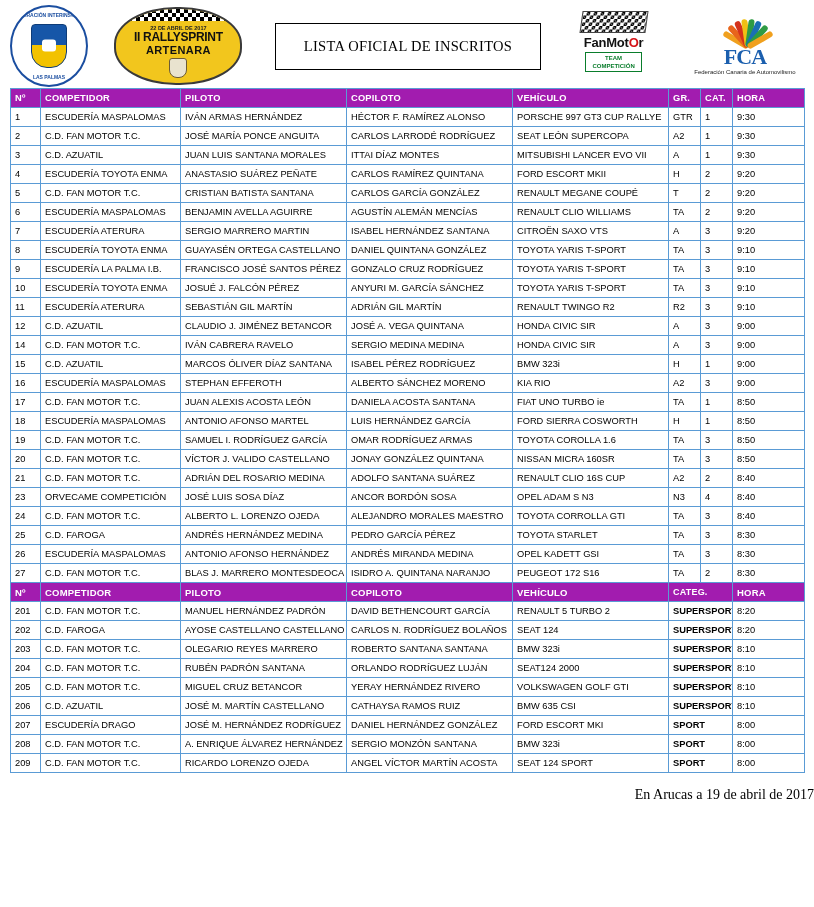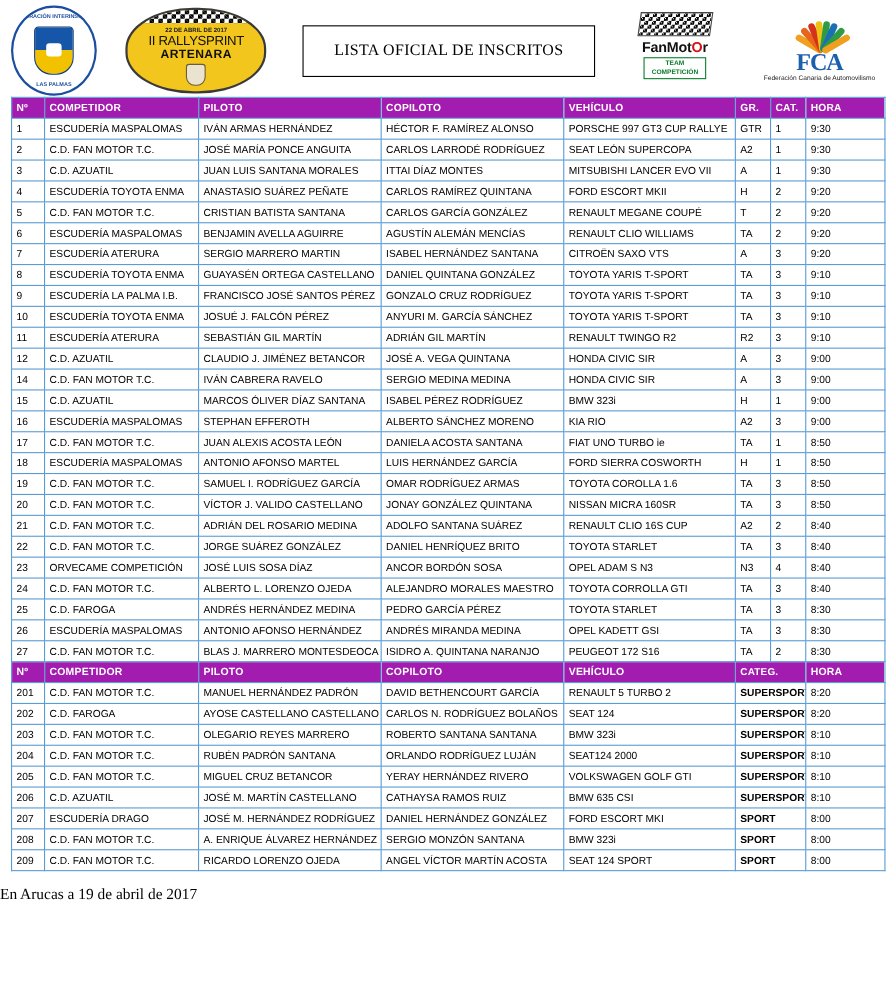--- a/index.html
+++ b/index.html
@@ -109,21 +109,21 @@
     background-position: 0 0, 4px 4px;
   }
   .logo-rally .date {
     font-size: 5.5px;
     font-weight: bold;
     color: #222;
     margin-top: 10px;
   }
   .logo-rally .title1 {
     font-size: 12px;
-    font-weight: normal;
+    font-weight: bold;
     color: #111;
     letter-spacing: -0.3px;
     line-height: 13px;
   }
   .logo-rally .title2 {
     font-size: 11px;
     font-weight: bold;
     color: #111;
     letter-spacing: 0.4px;
     line-height: 12px;
@@ -262,21 +262,21 @@
   th.c-cat, td.c-cat { width: 32px; text-align: center; }
   th.c-hora, td.c-hora { width: 72px; text-align: center; }
   td.c-hora { font-size: 11px; }
   th.c-categ, td.c-categ { width: 64px; text-align: center; font-size: 7.6px; font-weight: bold; }
 
   tr.section-head td.c-categ { font-size: 9px; }
 
   td.c-num { font-size: 9.5px; }
 
   .footer {
-    text-align: left;
+    text-align: right;
     font-family: "Liberation Serif", serif;
     font-size: 14px;
     padding-top: 14px;
   }
 </style>
 </head>
 <body>
 
 <div class="page">
 
@@ -542,30 +542,20 @@
             <td class="c-num">21</td>
             <td class="c-comp">C.D. FAN MOTOR T.C.</td>
             <td class="c-pil">ADRIÁN DEL ROSARIO MEDINA</td>
             <td class="c-copil">ADOLFO SANTANA SUÁREZ</td>
             <td class="c-veh">RENAULT CLIO 16S CUP</td>
             <td class="c-gr">A2</td>
             <td class="c-cat">2</td>
             <td class="c-hora">8:40</td>
           </tr>
           <tr>
-            <td class="c-num">22</td>
-            <td class="c-comp">C.D. FAN MOTOR T.C.</td>
-            <td class="c-pil">JORGE SUÁREZ GONZÁLEZ</td>
-            <td class="c-copil">DANIEL HENRÍQUEZ BRITO</td>
-            <td class="c-veh">TOYOTA STARLET</td>
-            <td class="c-gr">TA</td>
-            <td class="c-cat">3</td>
-            <td class="c-hora">8:40</td>
-          </tr>
-          <tr>
             <td class="c-num">23</td>
             <td class="c-comp">ORVECAME COMPETICIÓN</td>
             <td class="c-pil">JOSÉ LUIS SOSA DÍAZ</td>
             <td class="c-copil">ANCOR BORDÓN SOSA</td>
             <td class="c-veh">OPEL ADAM S N3</td>
             <td class="c-gr">N3</td>
             <td class="c-cat">4</td>
             <td class="c-hora">8:40</td>
           </tr>
           <tr>

